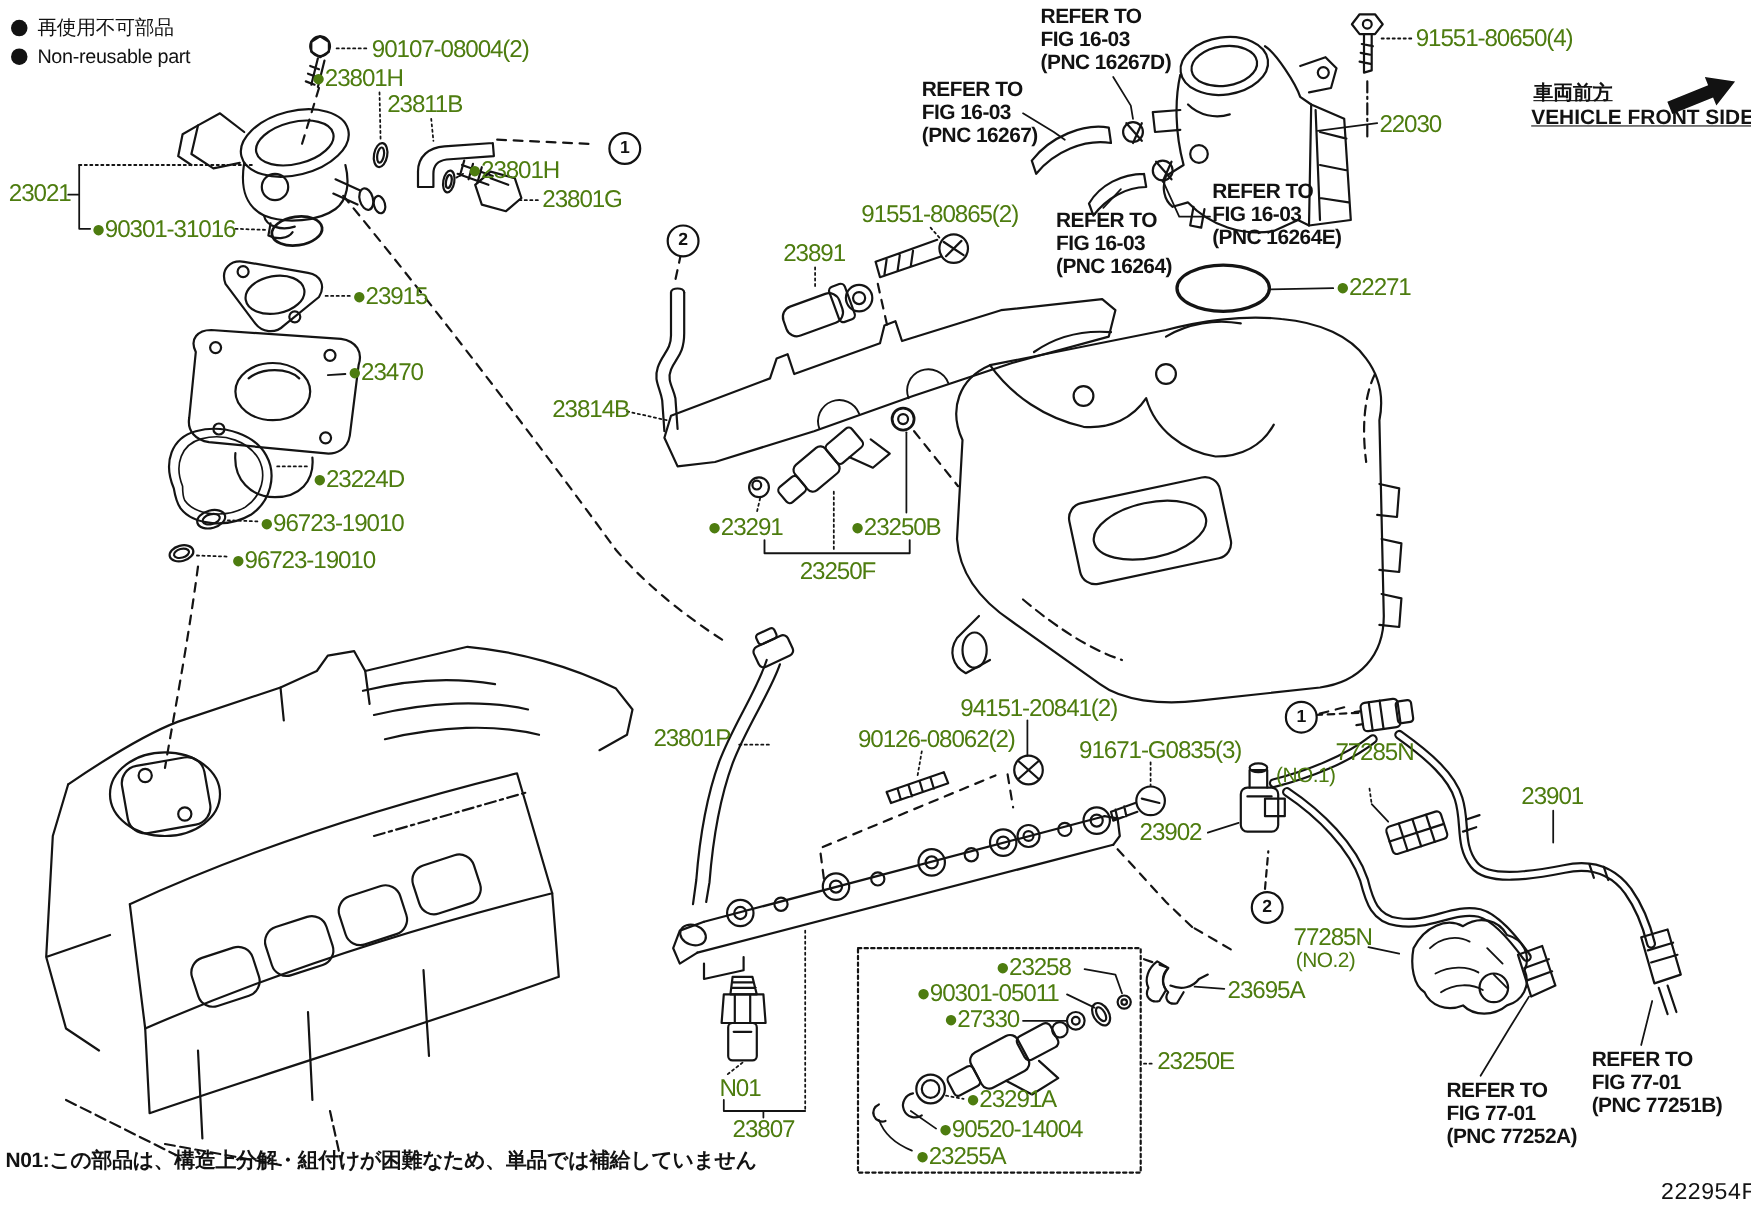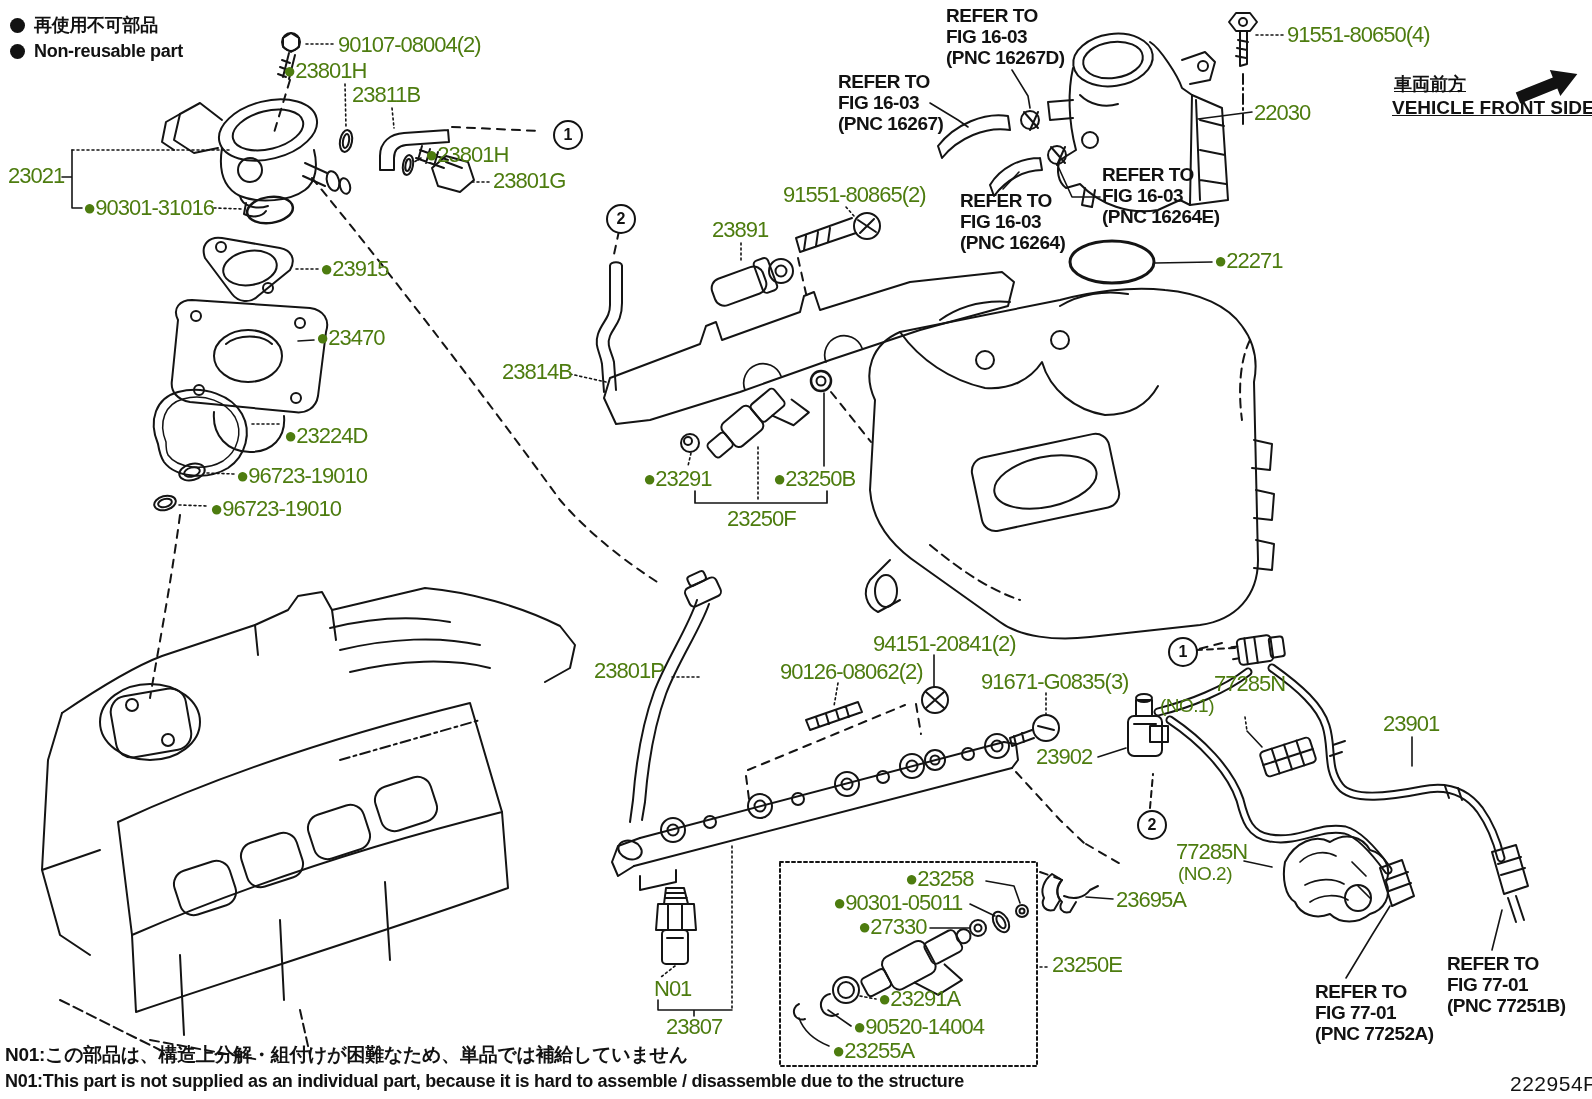--- a/index.html
+++ b/index.html
@@ -7,21 +7,21 @@
          font-family:"Liberation Sans",sans-serif;color:#121212;}
   svg{position:absolute;left:0;top:0;}
   .lbl{position:absolute;white-space:nowrap;font-weight:normal;font-size:22px;line-height:1;
        letter-spacing:-1px;color:#4d7c0f;}
   .sm{font-size:19px;letter-spacing:-0.5px;}
   .refer{position:absolute;font-weight:bold;font-size:19px;line-height:21px;letter-spacing:-0.5px;white-space:nowrap;}
   .note{position:absolute;font-weight:bold;font-size:18px;letter-spacing:-0.3px;white-space:nowrap;text-align:right;}
   .legend{position:absolute;left:10px;top:12px;}
   .legend-row{display:flex;align-items:center;gap:9px;height:26px;}
   .dot{width:15px;height:15px;border-radius:50%;background:#121212;flex:0 0 auto;}
-  .legend-row span.txt{font-weight:bold;font-size:18px;letter-spacing:-0.3px;}
+  .legend-row span.txt{font-weight:normal;font-size:18px;letter-spacing:-0.3px;}
   .callout{position:absolute;width:26px;height:26px;border:2.4px solid #121212;border-radius:50%;
            display:flex;align-items:center;justify-content:center;font-weight:bold;font-size:16px;background:#fff;}
   .front{position:absolute;font-weight:bold;white-space:nowrap;text-decoration:underline;}
   .code{position:absolute;font-size:21px;letter-spacing:0.5px;white-space:nowrap;}
 </style>
 </head>
 <body>
 
 <div class="stage">
 
@@ -490,16 +490,15 @@
 
 <div class="callout" style="left:553px;top:120px">1</div>
 <div class="callout" style="left:606px;top:204px">2</div>
 <div class="callout" style="left:1168px;top:637px">1</div>
 <div class="callout" style="left:1137px;top:810px">2</div>
 
 <div class="front" style="left:1394px;top:72px;font-size:18px">車両前方</div>
 <div class="front" style="left:1392px;top:97px;font-size:19px">VEHICLE FRONT SIDE</div>
 
 <div class="note" style="left:5px;top:1042px;font-size:19px">N01:この部品は、構造上分解・組付けが困難なため、単品では補給していません</div>
-<div class="note" style="left:5px;top:1071px">N01:This part is not supplied as an individual part, because it is hard to assemble / disassemble due to the structure</div>
 <div class="code" style="left:1510px;top:1072px">222954F</div>
 
 </div>
 
 </body></html>

